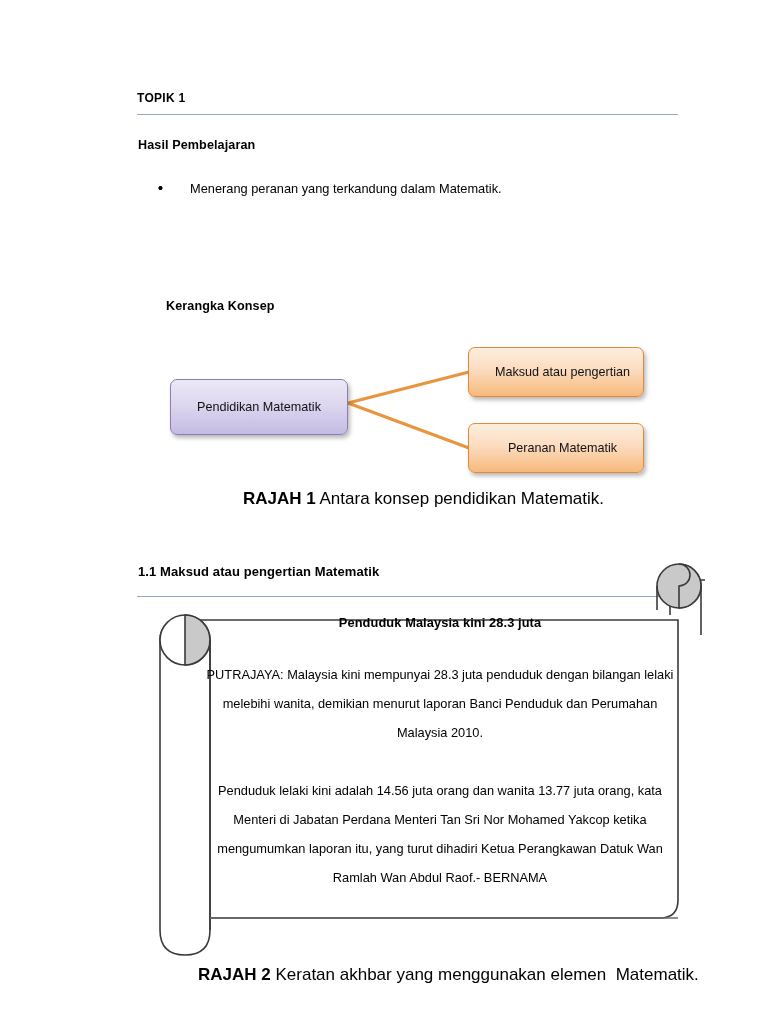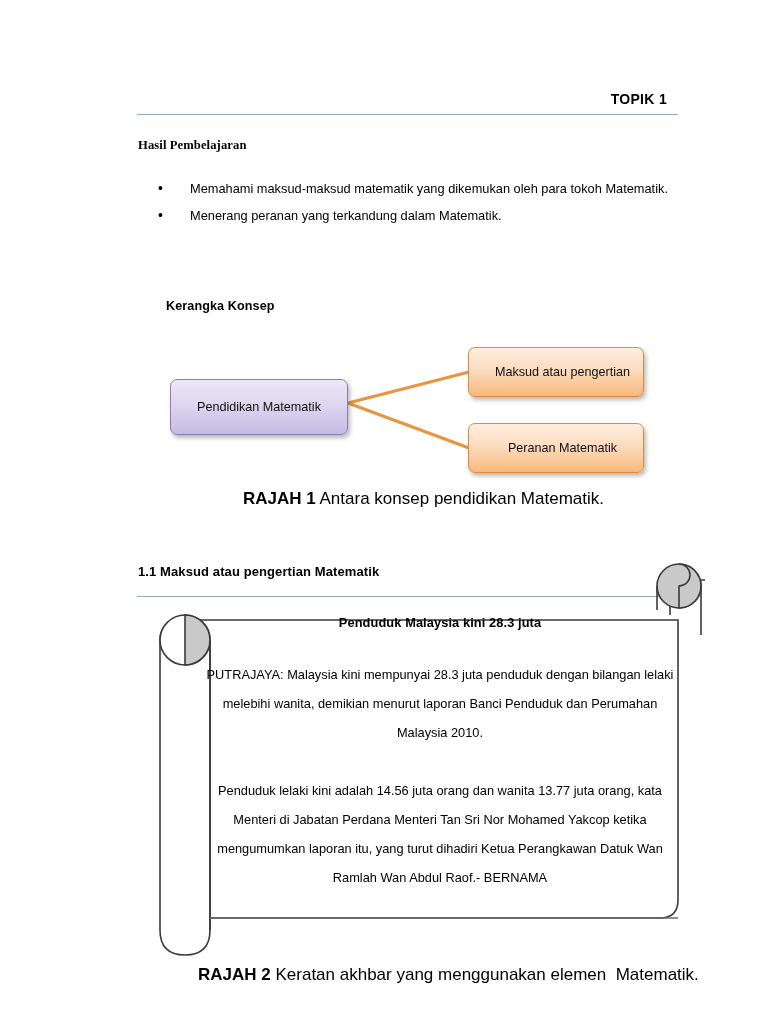--- a/index.html
+++ b/index.html
@@ -19,45 +19,45 @@
   .page {
     position: absolute;
     left: 0; top: 0;
     width: 768px;
     height: 1024px;
   }
 
   
   .topic-title {
     position: absolute;
-    left: 126px;
+    left: 137px;
     top: 91px;
     width: 541px;
-    text-align: right;
-    font-size: 14px;
+    text-align: left;
+    font-size: 12px;
     font-weight: bold;
     letter-spacing: 0.3px;
   }
   .rule-blue {
     position: absolute;
     left: 137px;
     width: 541px;
     height: 0;
     border-top: 1.4px solid #95a8c4;
   }
   .rule-topic { top: 114px; }
   .rule-section { top: 596px; }
 
   .heading-bold {
     position: absolute;
     font-size: 12.6px;
     font-weight: bold;
     letter-spacing: 0.1px;
   }
-  .h-hasil   { left: 138px; top: 138px; font-family: Liberation Serif, serif; }
+  .h-hasil   { left: 138px; top: 138px; }
   .h-kerangka{ left: 138px; top: 299px; padding-left: 28px; }
   .h-section { left: 138px; top: 564px; font-size: 13px; }
 
   
   .bullets {
     position: absolute;
     left: 155px;
     top: 175px;
     width: 520px;
   }
@@ -162,21 +162,20 @@
 <div class="page">
 
   <div class="topic-title">TOPIK 1</div>
   <div class="rule-blue rule-topic"></div>
 
   <div class="heading-bold h-hasil">Hasil Pembelajaran</div>
 
   <div class="bullets">
     <div class="bullet-row">
       <span class="bullet-dot">•</span>
-      <span>Memahami maksud-maksud matematik yang dikemukan oleh para tokoh Matematik.</span>
     </div>
     <div class="bullet-row">
       <span class="bullet-dot">•</span>
       <span>Menerang peranan yang terkandung dalam Matematik.</span>
     </div>
   </div>
 
   <div class="heading-bold h-kerangka">Kerangka Konsep</div>
 
   <div class="diagram">

